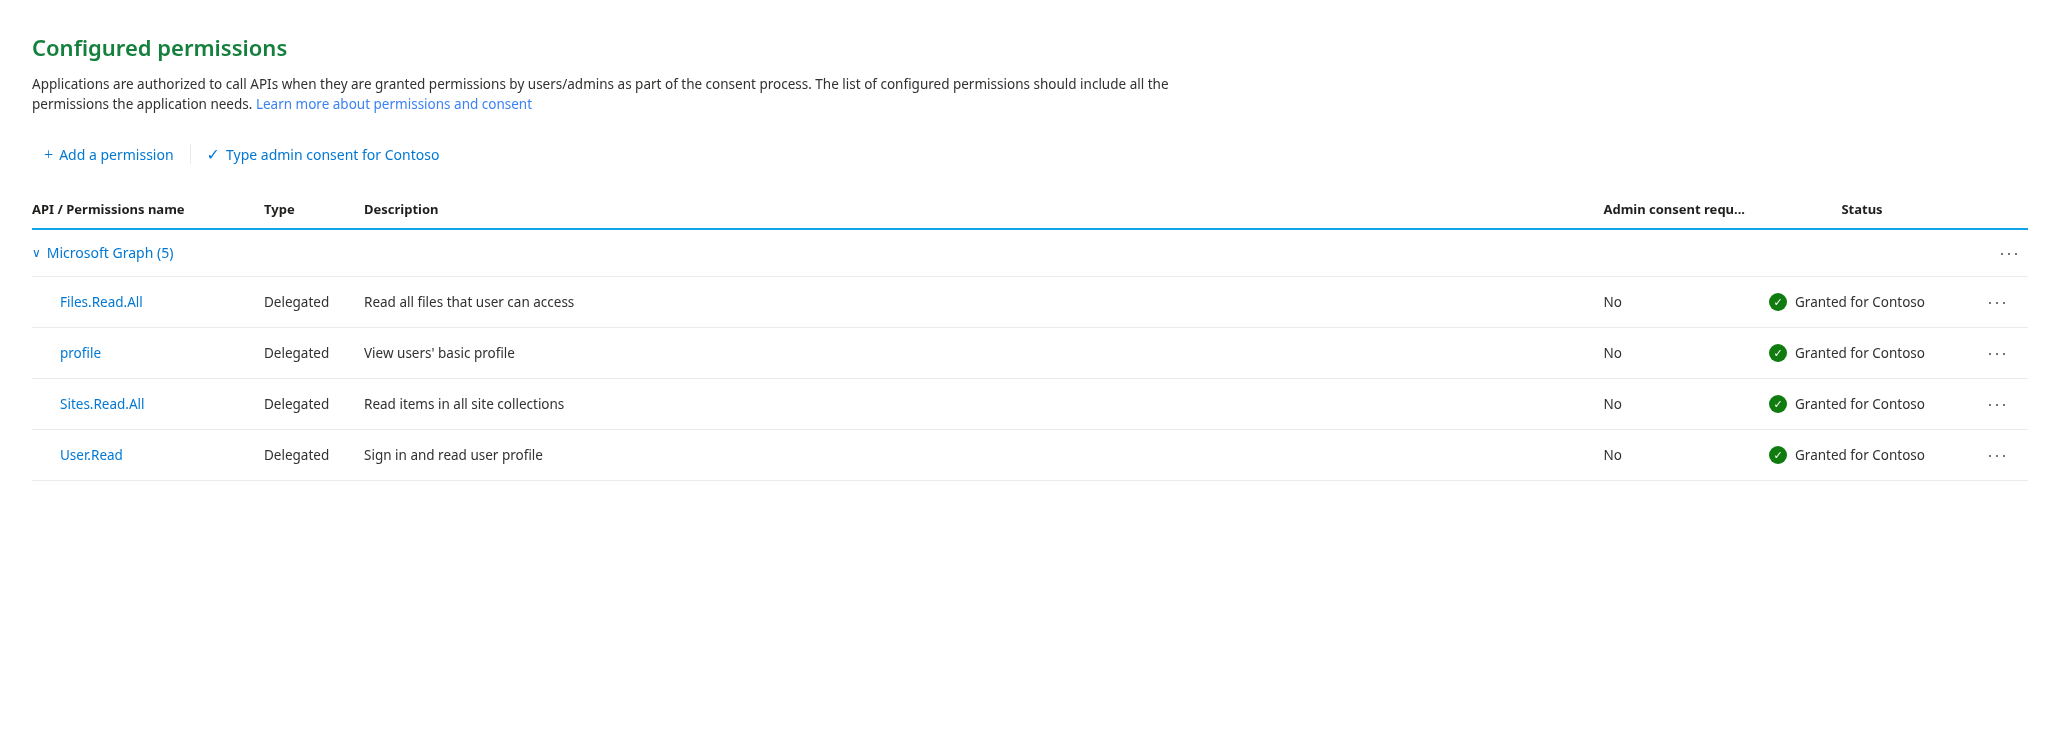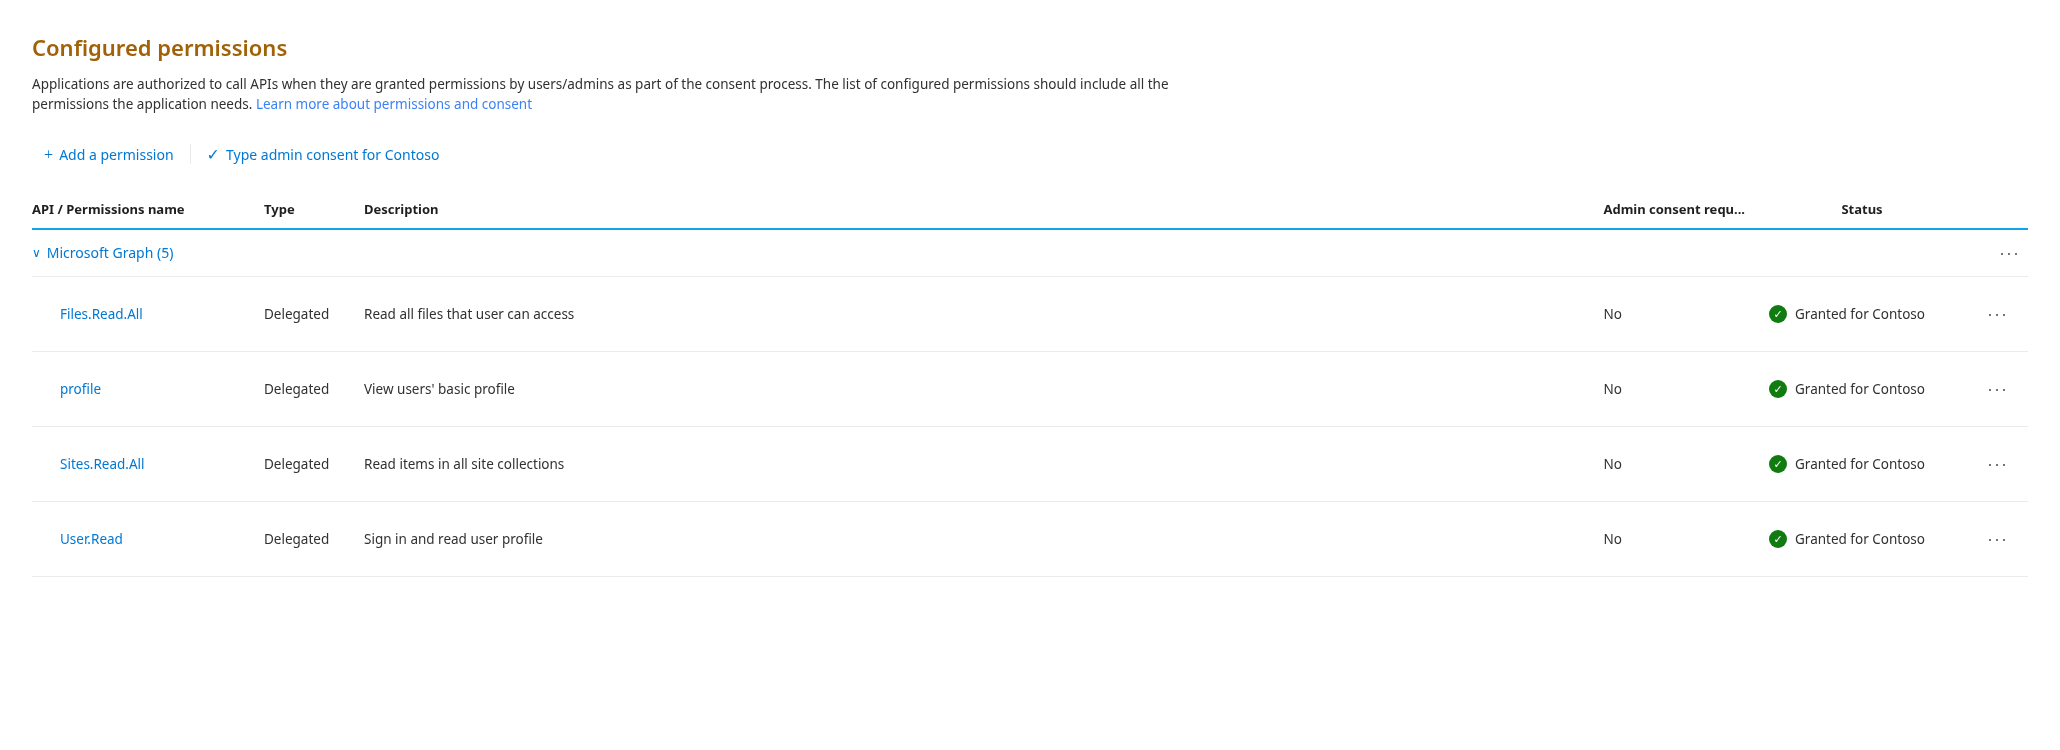--- a/index.html
+++ b/index.html
@@ -7,21 +7,21 @@
       font-family: 'Segoe UI', system-ui, -apple-system, sans-serif;
       font-size: 14px;
       color: #323130;
       background: #ffffff;
       padding: 32px 32px;
     }
     .page-title {
       font-size: 22px;
       font-weight: 600;
       margin-bottom: 12px;
-      color: #a16207;
+      color: #15803d;
     }
     .description {
       font-size: 13.5px;
       color: #323130;
       line-height: 1.5;
       max-width: 1200px;
       margin-bottom: 24px;
     }
     .description a {
       color: #3b82f6;
@@ -71,21 +71,21 @@
       font-weight: 700;
       font-size: 13px;
       color: #201f1e;
       white-space: nowrap;
     }
     thead th:first-child { padding-left: 0; }
     tbody tr {
       border-bottom: 1px solid #edebe9;
     }
     tbody td {
-      padding: 24px 12px;
+      padding: 12px 12px;
       vertical-align: middle;
       font-size: 13.5px;
     }
     tbody td:first-child { padding-left: 0; }
     .group-row td {
       font-weight: 400;
       padding: 10px 0;
     }
     .group-label {
       display: flex;

